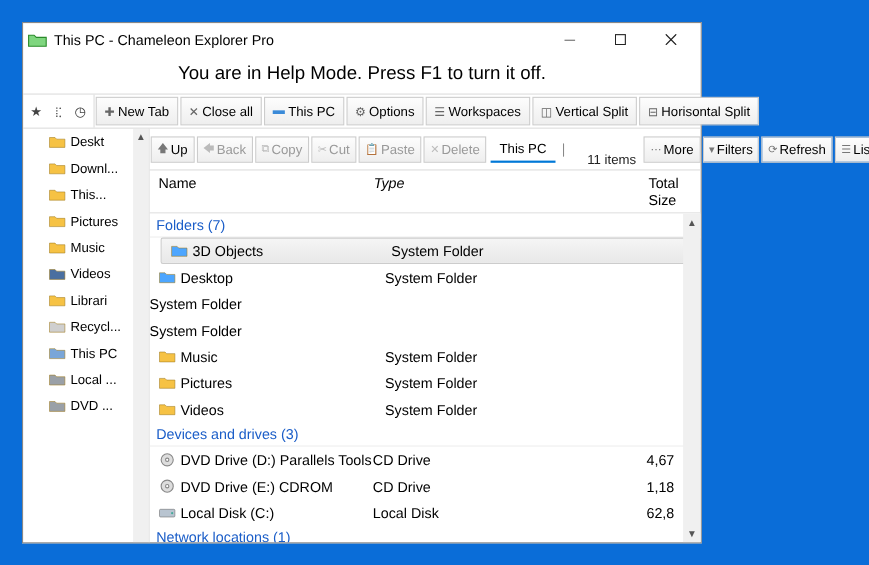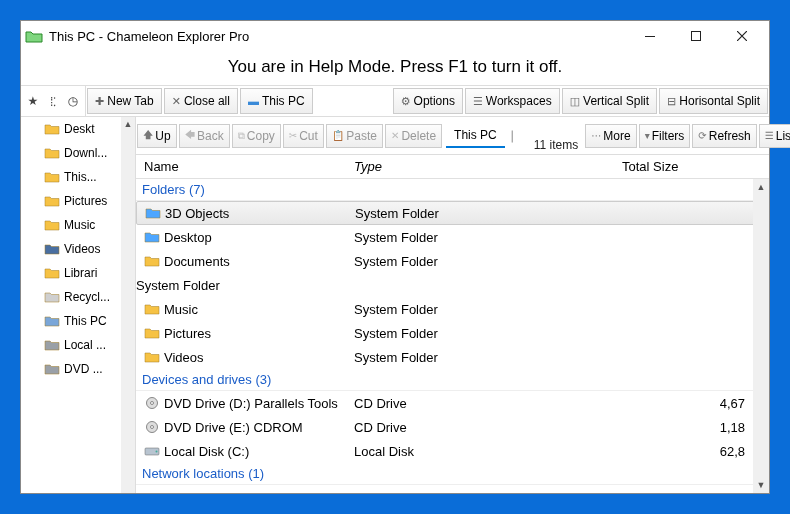--- a/index.html
+++ b/index.html
@@ -1,17 +1,17 @@
 <!DOCTYPE html>
 <html><head>
 <meta charset="utf-8">
 <style>
 * { box-sizing: border-box; margin: 0; padding: 0; font-family: 'Segoe UI', Tahoma, sans-serif; }
 body { background: #0a6dd8; width: 790px; height: 514px; overflow: hidden; padding: 20px; }
-.window { background: #fff; width: 750px; height: 474px; display: flex; flex-direction: column; border: 1px solid #888; }
+.window { background: #fff; width: 618px; height: 474px; display: flex; flex-direction: column; border: 1px solid #888; }
 .titlebar { height: 30px; display: flex; align-items: center; padding: 0 4px; }
 .titlebar .title-icon { width: 18px; height: 14px; margin-right: 6px; }
 .titlebar .title-text { font-size: 13px; flex: 1; }
 .titlebar .win-btn { width: 46px; height: 30px; display: flex; align-items: center; justify-content: center; color: #222; cursor: default; }
 .help-banner { text-align: center; font-size: 17px; padding: 6px 0 8px 0; }
 .toolbar-row { border-top: 1px solid #ddd; border-bottom: 1px solid #ddd; display: flex; align-items: stretch; }
 .left-tabs { display: flex; align-items: center; padding: 0 2px; border-right: 1px solid #ddd; }
 .mini-icon { width: 20px; height: 22px; display: flex; align-items: center; justify-content: center; font-size: 12px; color: #444; }
 .tb-group { display: flex; align-items: center; flex: 1; }
 .tb-btn { height: 26px; padding: 0 7px; border: 1px solid #ccc; background: linear-gradient(#fdfdfd,#eee); font-size: 12px; display: flex; align-items: center; gap: 3px; margin: 2px 1px; white-space: nowrap; }
@@ -31,21 +31,21 @@
 .ab.dim .ic { color: #bbb; }
 .tab-label { font-size: 12px; padding: 0 8px; height: 24px; display: flex; align-items: center; border-bottom: 2px solid #0078d7; color: #000; margin: 0 3px; }
 .count-label { font-size: 12px; padding: 0 6px; color: #222; margin-top: 19px; }
 .headers { display: flex; border-bottom: 1px solid #e0e0e0; font-size: 13px; padding: 4px 0; }
 .h-name { width: 218px; padding-left: 8px; }
 .h-type { width: 268px; font-style: italic; }
 .h-size { flex: 1; padding-right: 20px; }
 .listing { flex: 1; overflow: hidden; position: relative; font-size: 13px; }
 .group-h { color: #1a5dc8; padding: 3px 0 3px 6px; border-bottom: 1px solid #eee; }
 .row { display: flex; align-items: center; height: 24px; }
-.row.selected { background: linear-gradient(#f5f5f5,#e8e8e8); border: 1px solid #ccc; border-radius: 2px; }
+.row.selected { background: linear-gradient(#f5f5f5,#e8e8e8); border: 1px solid #ccc; border-radius: 2px; margin-left: 10px; }
 .c-name { width: 218px; padding-left: 8px; display: flex; align-items: center; gap: 4px; overflow: hidden; white-space: nowrap; }
 .c-type { width: 268px; }
 .c-size { flex: 1; text-align: right; padding-right: 24px; }
 .row-icon { width: 16px; height: 14px; flex-shrink: 0; }
 .cs { position: absolute; right: 0; top: 0; bottom: 0; width: 16px; background: #f0f0f0; }
 .cs .arrow { height: 16px; text-align: center; font-size: 9px; color: #555; line-height: 16px; }
 svg { display: block; }
 </style>
 </head>
 <body>
@@ -287,28 +287,20 @@
                   <svg width="16" height="14">
                     <path d="M1 3 L6 3 L7.5 4.5 L15 4.5 L15 12 L1 12 Z" fill="#4da6ff" stroke="#a07a20" stroke-width="0.5"></path>
                   </svg>
                 </span>
                 <span>Desktop</span>
               </div>
               <div class="c-type">System Folder</div>
               <div class="c-size"></div>
             </div>
             <div class="row">
-              <div class="c-name">
-                <span class="row-icon">
-                  <svg width="16" height="14">
-                    <path d="M1 3 L6 3 L7.5 4.5 L15 4.5 L15 12 L1 12 Z" fill="#f6c244" stroke="#a07a20" stroke-width="0.5"></path>
-                  </svg>
-                </span>
-                <span>Documents</span>
-              </div>
               <div class="c-type">System Folder</div>
               <div class="c-size"></div>
             </div>
             <div class="row">
               <div class="c-type">System Folder</div>
               <div class="c-size"></div>
             </div>
             <div class="row">
               <div class="c-name">
                 <span class="row-icon">

